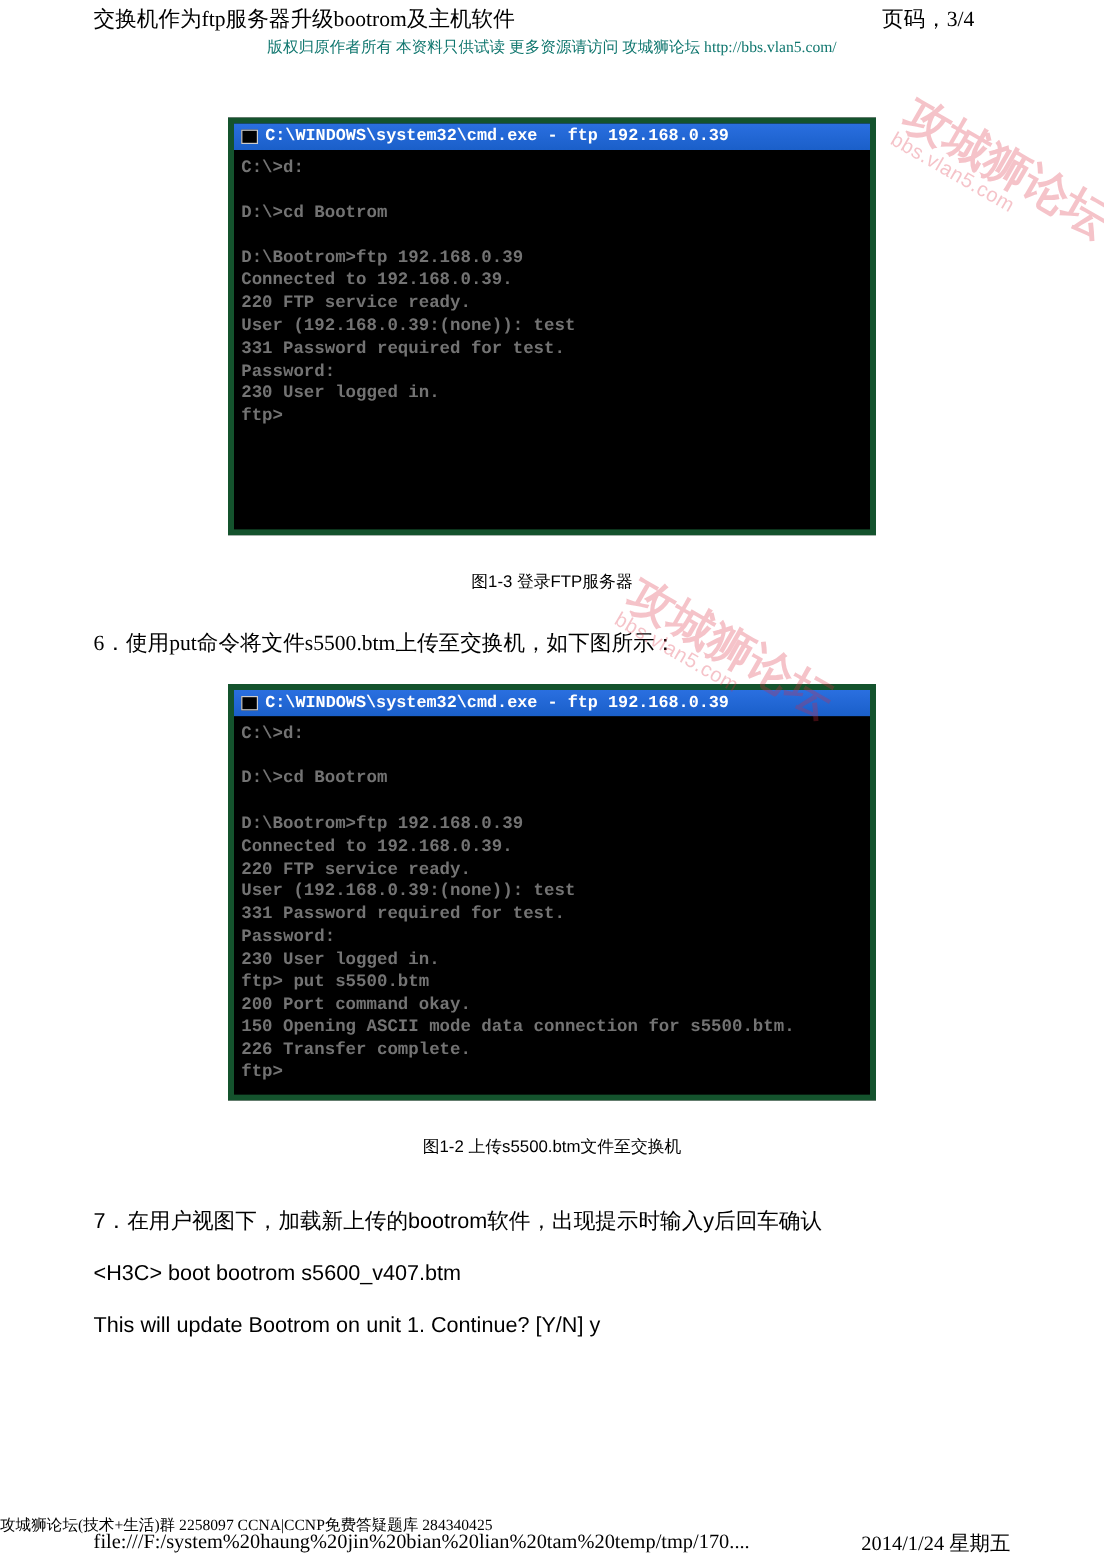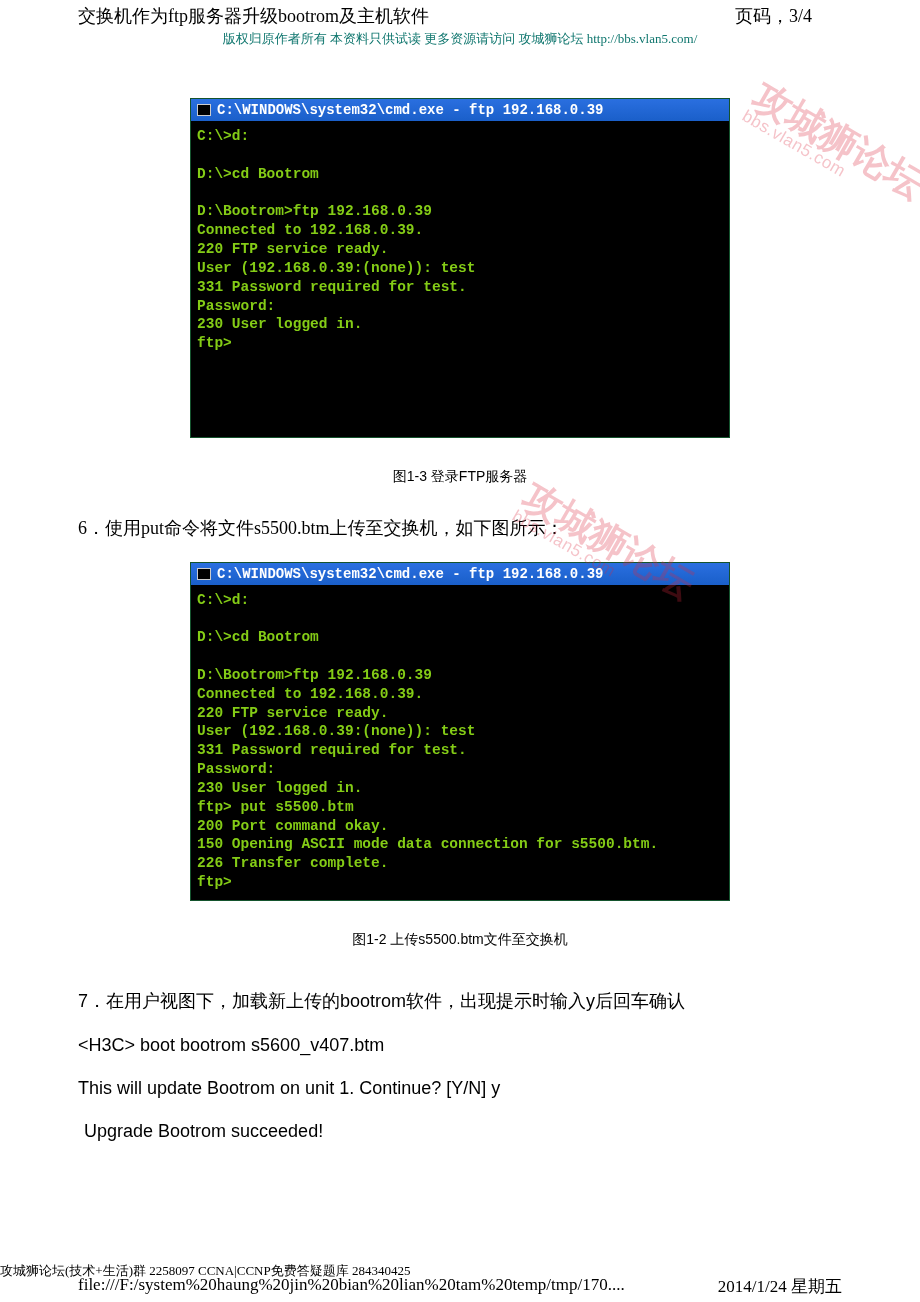--- a/index.html
+++ b/index.html
@@ -23,21 +23,21 @@
     font-family: "SimSun","宋体", serif;
     color: #0f766e;
     margin-top: 2px;
   }
   .content {
     padding: 0 78px;
   }
   .terminal {
     width: 540px;
     margin: 50px auto 0 auto;
-    border: 1px solid #14532d;
+    border: 5px solid #14532d;
     background: #000;
   }
   .terminal-titlebar {
     background: #1a5fc9;
     background: linear-gradient(#2a6fe0, #1a5fc9);
     color: #fff;
     font-family: "Courier New", monospace;
     font-weight: bold;
     font-size: 14px;
     padding: 3px 6px;
@@ -46,21 +46,21 @@
     gap: 6px;
   }
   .terminal-icon {
     width: 14px; height: 12px;
     background: #000;
     display: inline-block;
     border: 1px solid #ccc;
   }
   .terminal-body {
     background: #000;
-    color: #84cc16;
+    color: #737373;
     font-family: "Courier New", monospace;
     font-weight: bold;
     font-size: 14.5px;
     line-height: 1.3;
     padding: 6px 6px 8px 6px;
     white-space: pre;
     min-height: 260px;
   }
   .caption {
     text-align: center;
@@ -187,21 +187,20 @@
 200 Port command okay.
 150 Opening ASCII mode data connection for s5500.btm.
 226 Transfer complete.
 ftp&gt;</div>
   </div>
   <div class="caption">图1-2 上传s5500.btm文件至交换机</div>
 
   <div class="body-text" style="margin-top:40px;">7．在用户视图下，加载新上传的bootrom软件，出现提示时输入y后回车确认</div>
   <div class="body-text">&lt;H3C&gt; boot bootrom s5600_v407.btm</div>
   <div class="body-text">This will update Bootrom on unit 1.  Continue? [Y/N] y</div>
-  <div class="body-text indent"> Upgrade Bootrom succeeded!</div>
 
 </div>
 
 <div class="footer-note">攻城狮论坛(技术+生活)群 2258097 CCNA|CCNP免费答疑题库 284340425</div>
 <div class="footer-path">
   <span>file:///F:/system%20haung%20jin%20bian%20lian%20tam%20temp/tmp/170....</span>
   <span>2014/1/24 星期五</span>
 </div>
 
 </body></html>

